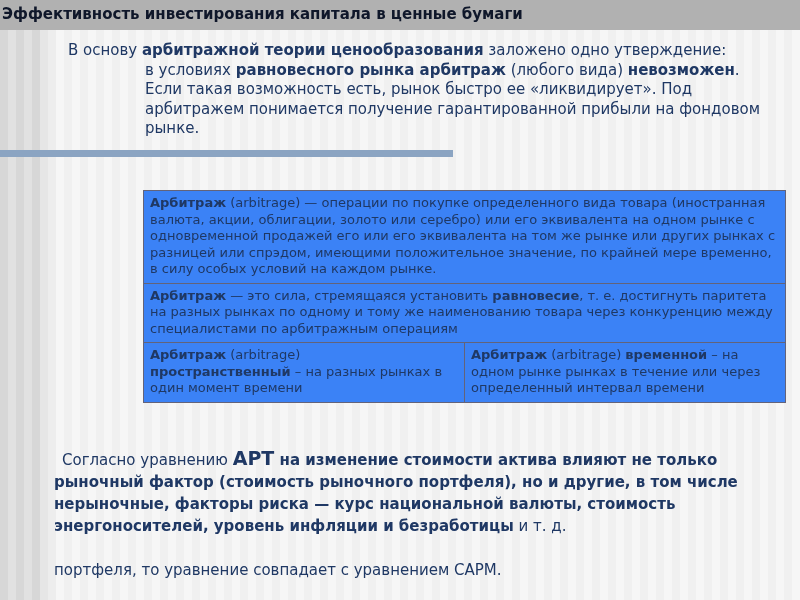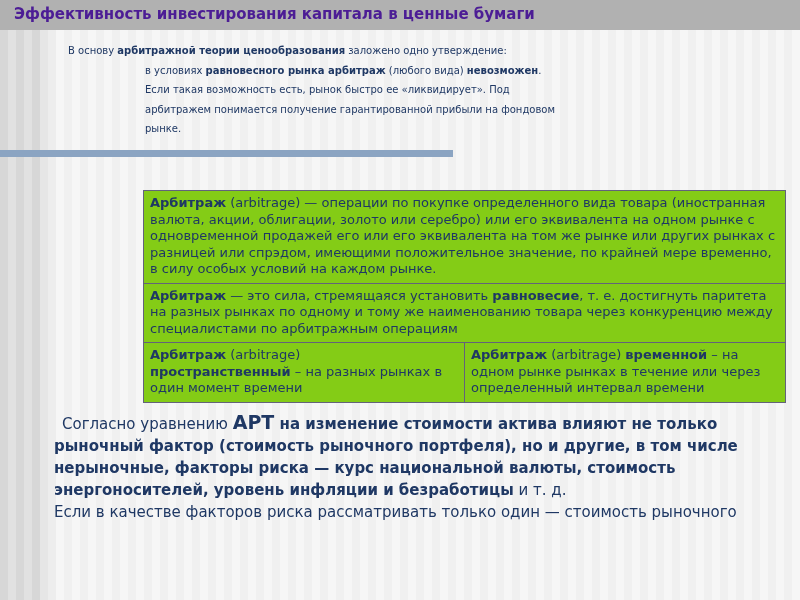--- a/index.html
+++ b/index.html
@@ -9,61 +9,61 @@
     background: repeating-linear-gradient(90deg, #f0f0f0 0 8px, #f6f6f6 8px 16px);
     color:#1f3864;
   }
   .b { font-weight:bold; }
   .i { }
 
   .title-bar {
     position:absolute; top:0; left:0; width:800px; height:30px;
     background:#b1b1b1;
     display:flex; align-items:center;
-    box-sizing:border-box; padding:0 0 2px 14px;
-    font-size:15px; font-weight:bold; color:#4c1d95;
+    box-sizing:border-box; padding:0 0 2px 2px;
+    font-size:15px; font-weight:bold; color:#0f172a;
   }
 
   .left-band {
     position:absolute; top:30px; left:0; bottom:0; width:56px;
     background: repeating-linear-gradient(90deg, #d7d7d7 0 8px, #e1e1e1 8px 16px);
   }
   .left-band-fade {
     position:absolute; top:30px; left:40px; bottom:0; width:16px;
     background: repeating-linear-gradient(90deg, #e6e6e6 0 8px, #ededed 8px 16px);
   }
 
   .intro {
     position:absolute; left:68px; top:41px; width:705px;
-    font-size:10px; line-height:19.5px;
+    font-size:15px; line-height:19.5px;
     padding-left:77px; text-indent:-77px; box-sizing:border-box;
   }
 
   .accent-bar {
     position:absolute; left:0; top:150px; width:453px; height:7px;
     background:#8ba4c2;
   }
 
   .def-table {
     position:absolute; left:143px; top:190px; width:643px;
     border-collapse:collapse; table-layout:fixed;
-    background:#84cc16;
+    background:#3b82f6;
     font-size:13px; line-height:16.5px; color:#1f3864;
   }
   .def-table td {
     border:1px solid #63637a;
     padding:4px 6px 5px 6px;
     vertical-align:top;
   }
 
   .apt-block {
     position:absolute; left:54px; top:411px; width:745px;
     font-size:15px; line-height:22px;
   }
-  .apt-block .p1 { text-indent:8px; }
+  .apt-block .p1 { text-indent:8px;margin-top:36px; }
 </style>
 </head>
 <body>
 
 <div class="title-bar">
   <span>Эффективность инвестирования капитала в ценные бумаги</span>
 </div>
 
 <div class="left-band"></div>
 <div class="left-band-fade"></div>
@@ -82,14 +82,14 @@
     </tr>
     <tr>
       <td><span class="b">Арбитраж</span><span> (arbitrage)</span><br><span class="b">пространственный</span><span> – на разных рынках в</span><br><span>один момент времени</span></td>
       <td><span class="b">Арбитраж</span><span> (arbitrage) </span><span class="b">временной</span><span> – на</span><br><span>одном рынке рынках в течение или через</span><br><span>определенный интервал времени</span></td>
     </tr>
   </tbody>
 </table>
 
 <div class="apt-block">
   <div class="p1"><span>Согласно уравнению </span><span class="b" style="font-size: 19px;">APT</span><span class="b"> на изменение стоимости актива влияют не только</span><br><span class="b">рыночный фактор (стоимость рыночного портфеля), но и другие, в том числе</span><br><span class="b">нерыночные, факторы риска — курс национальной валюты, стоимость</span><br><span class="b">энергоносителей, уровень инфляции и безработицы</span><span> и т. д.</span></div>
-  <div class="p2"><span>Если в качестве факторов риска рассматривать только один — стоимость рыночного</span><br></div>
+  <div class="p2"><br><span>портфеля, то уравнение совпадает с уравнением CAPM.</span></div>
 </div>
 
 </body></html>

